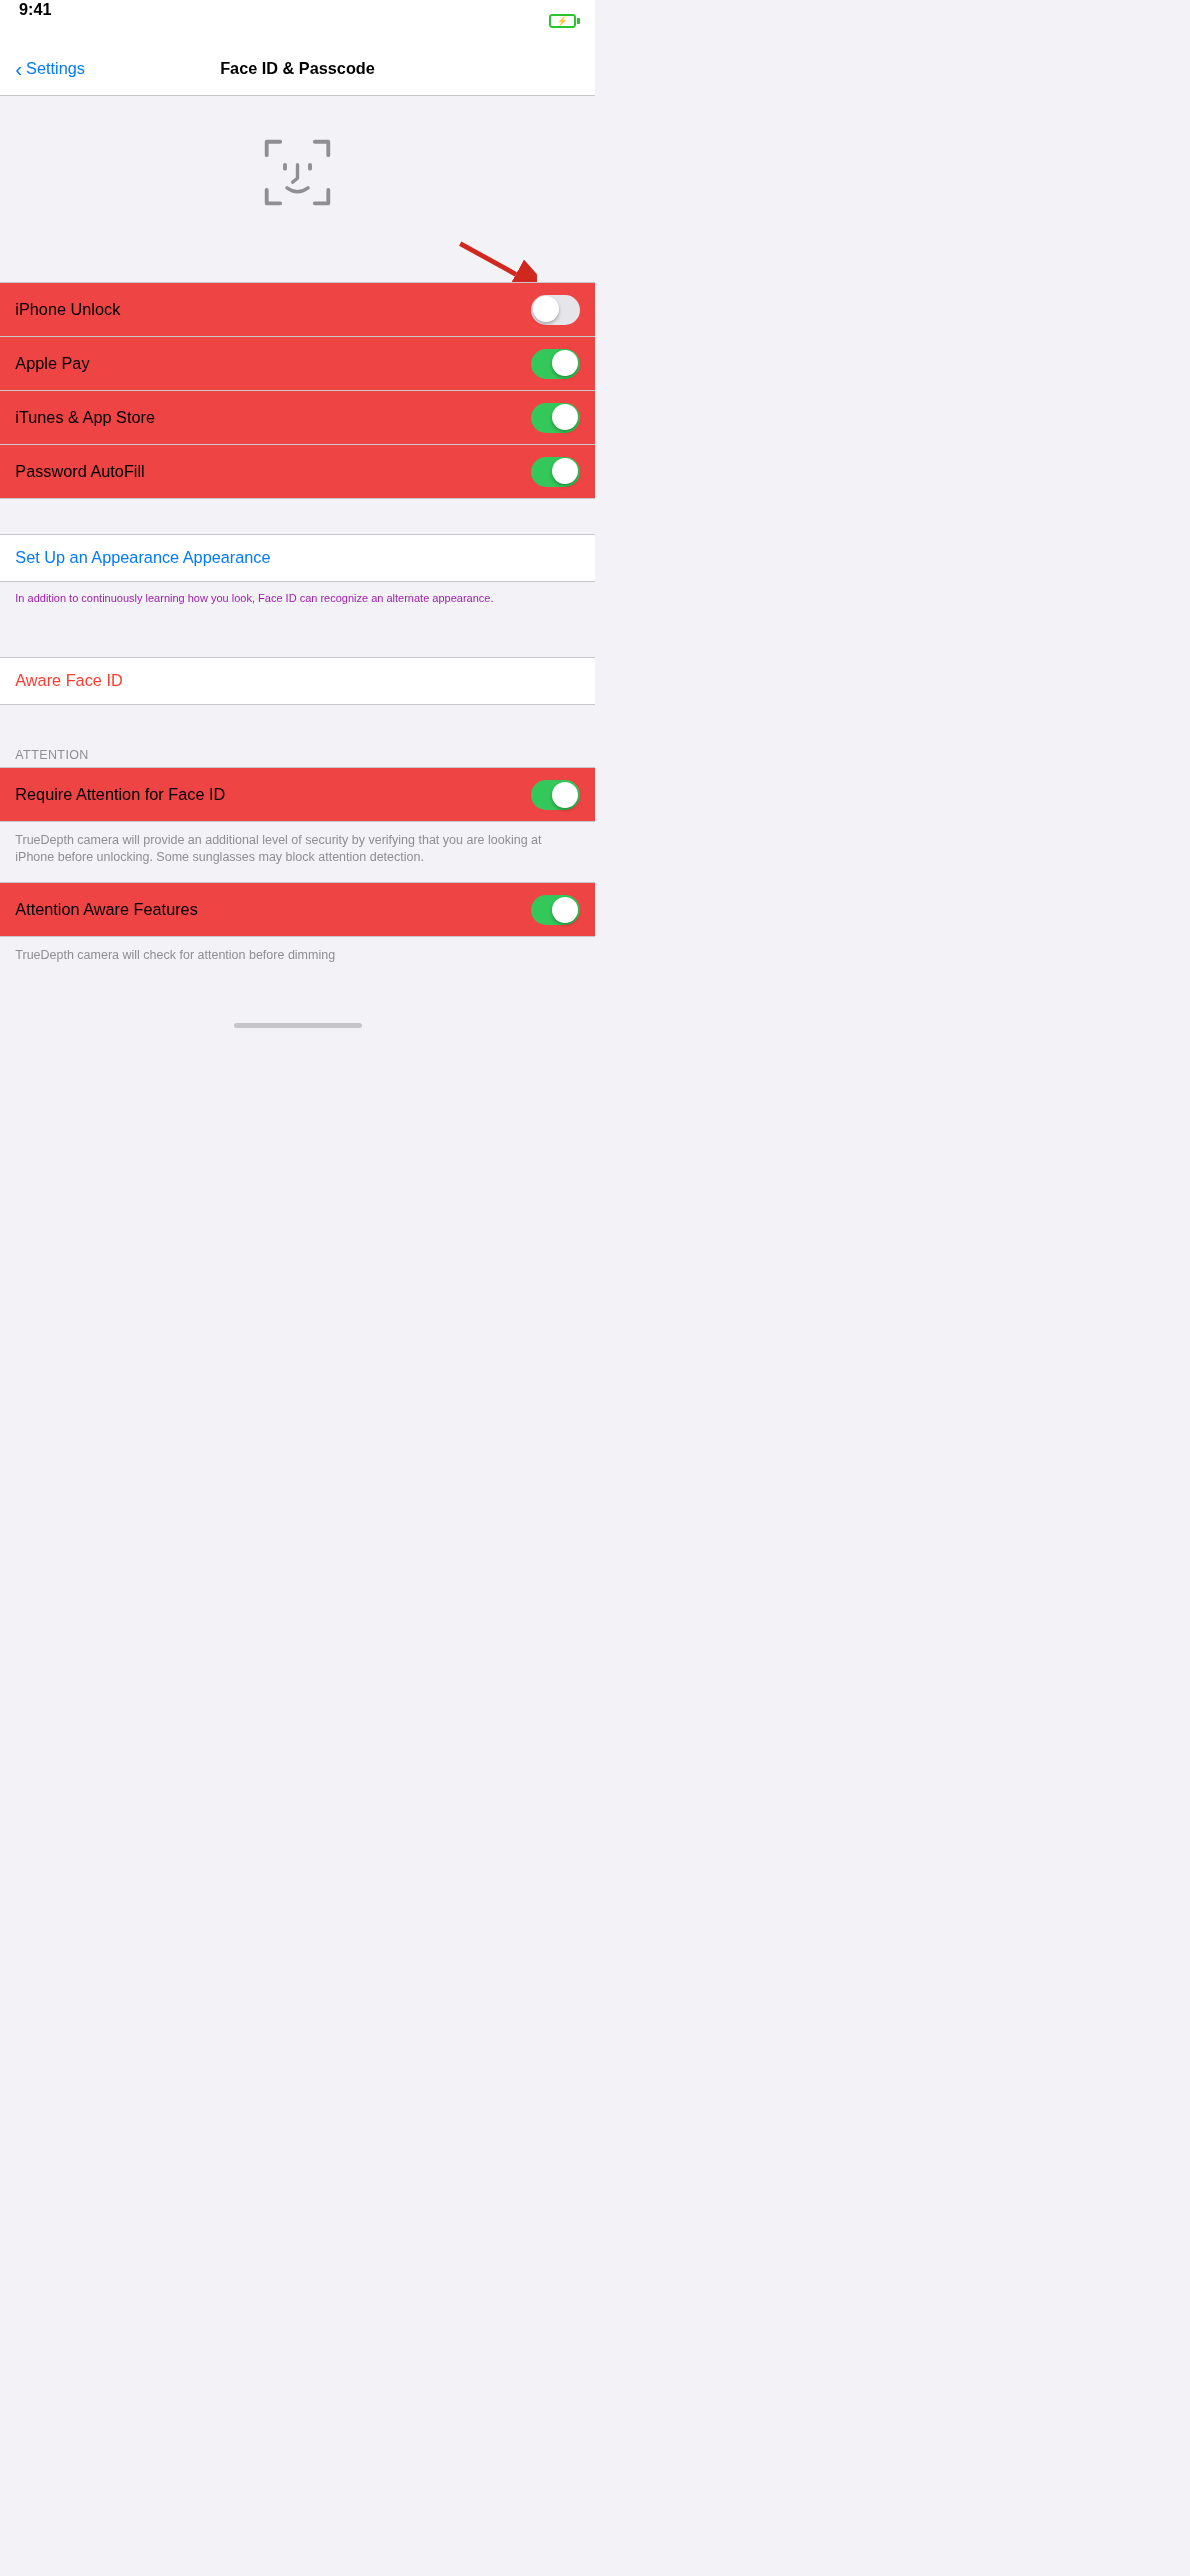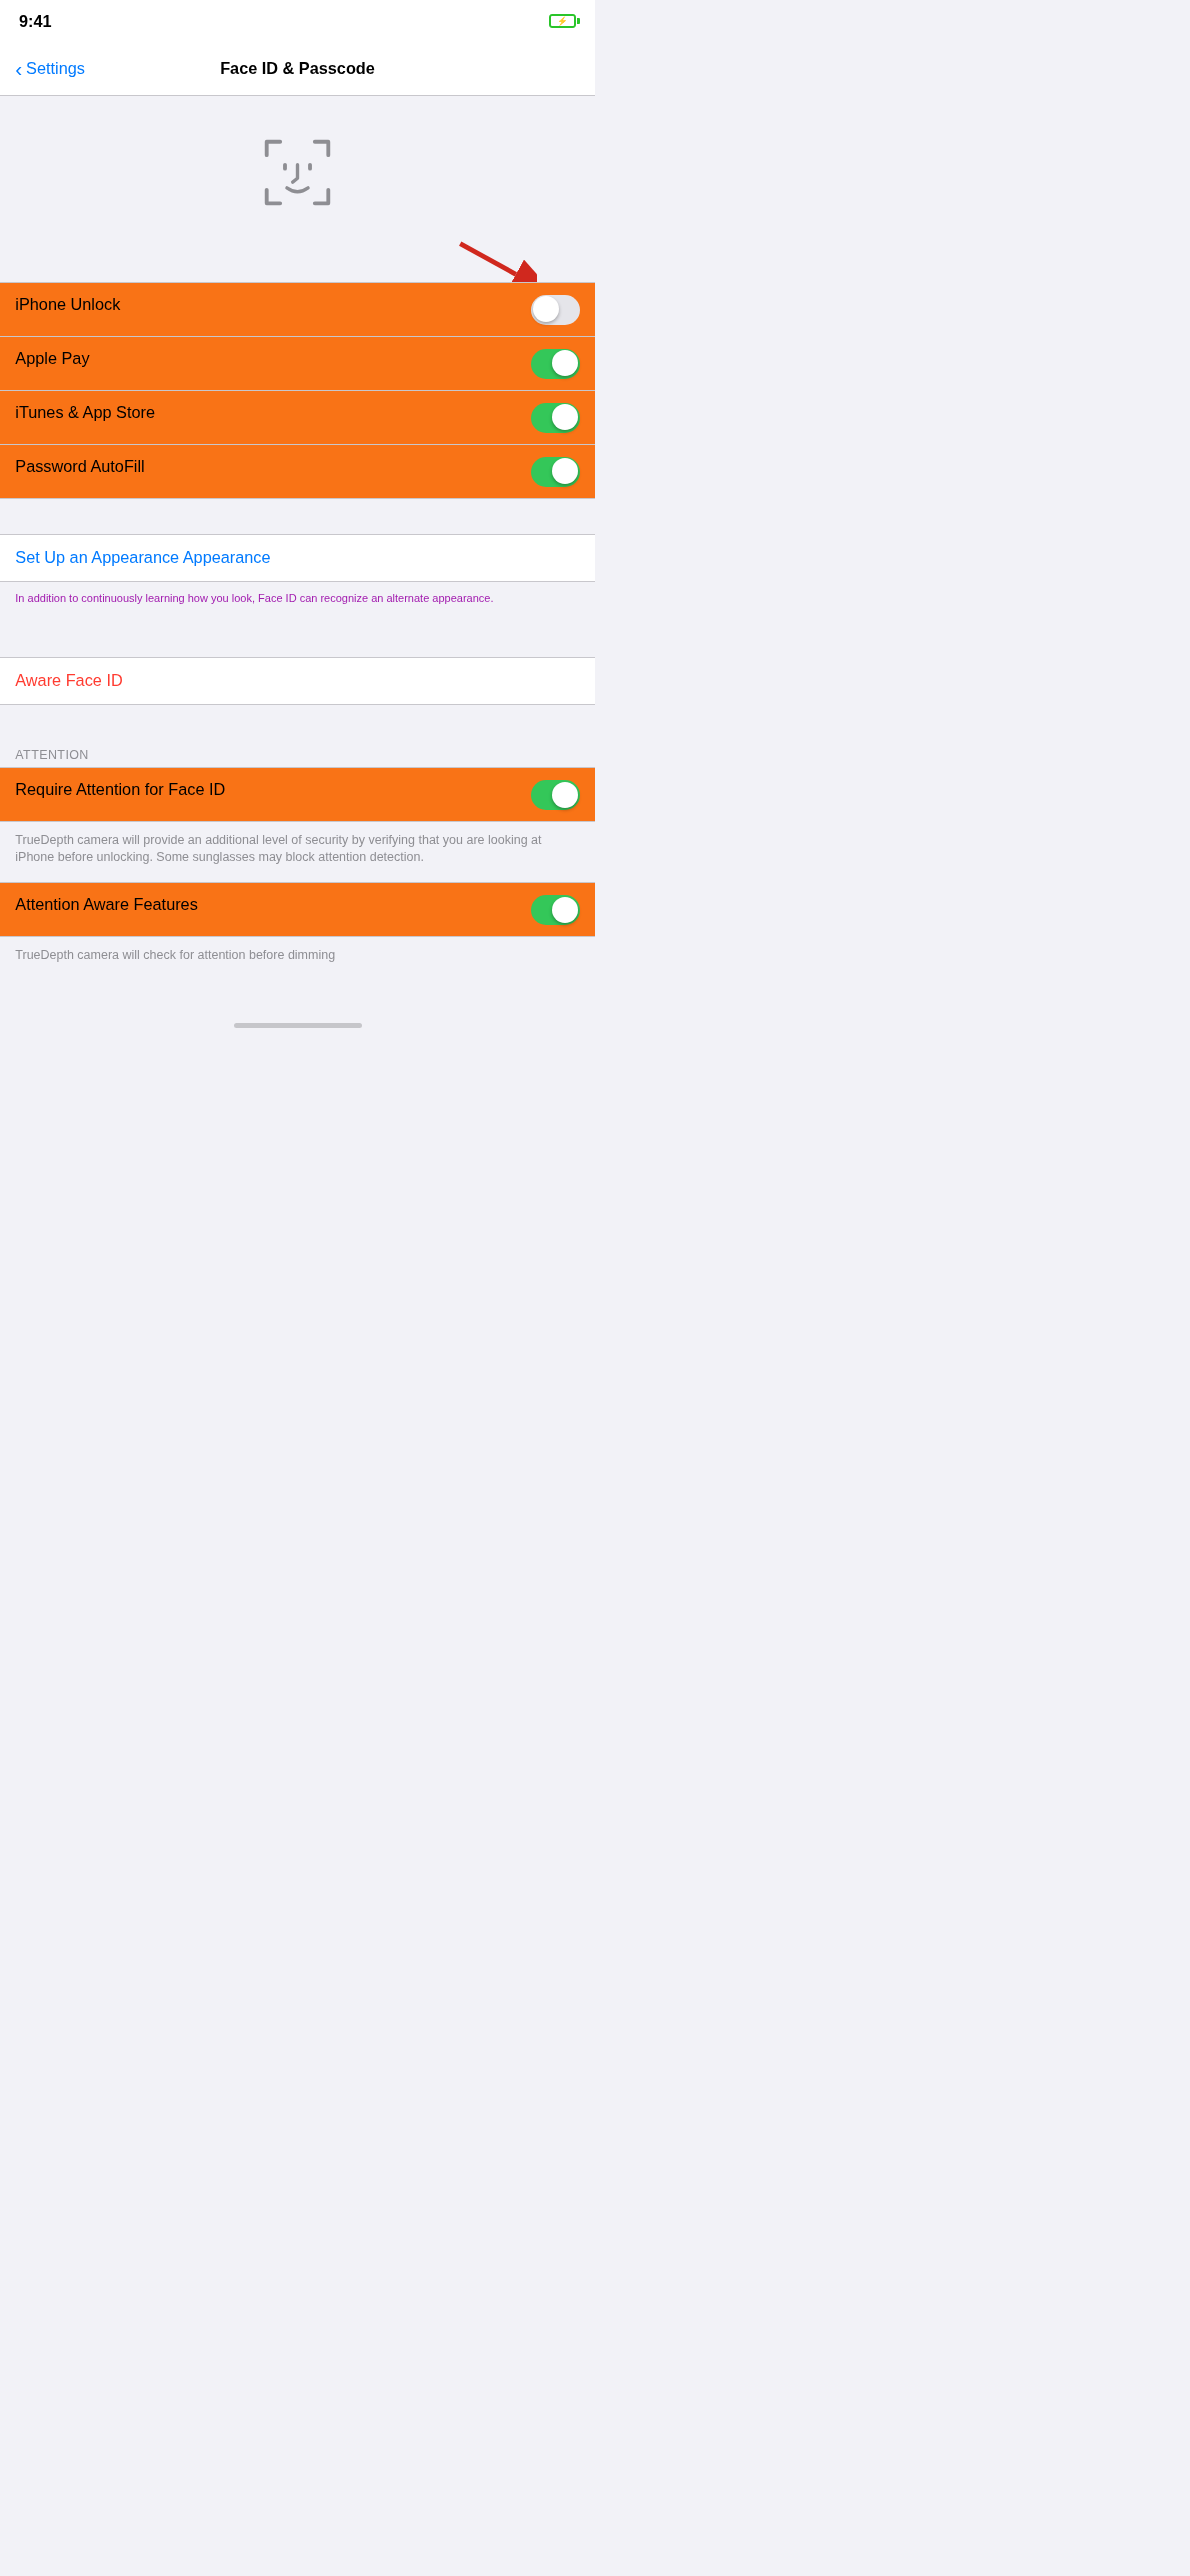--- a/index.html
+++ b/index.html
@@ -13,21 +13,20 @@
       font-size: 16.3px;
       color: #000;
       overflow-x: hidden;
     }
 
     
     .status-bar {
       background: #fff;
       height: 42px;
       display: flex;
-      align-items: center;
       justify-content: space-between;
       padding: 0 19px 0 19px;
     }
     .status-time {
       font-weight: 600;
       font-size: 16.3px;
     }
     .battery-icon {
       display: flex;
       align-items: center;
@@ -132,23 +131,24 @@
 
     
     .list-group {
       background: #fff;
       border-top: 0.5px solid #c8c7cc;
       border-bottom: 0.5px solid #c8c7cc;
       margin-bottom: 0;
     }
     .list-item {
       display: flex;
+      align-items: center;
       justify-content: space-between;
       padding: 11.5px 15.3px;
-      background: #f97316;
+      background: #ef4444;
       border-bottom: 0.5px solid #c8c7cc;
       min-height: 48px;
     }
     .list-item:last-child {
       border-bottom: none;
     }
     .list-item-label {
       font-size: 16.3px;
       color: #000;
     }

